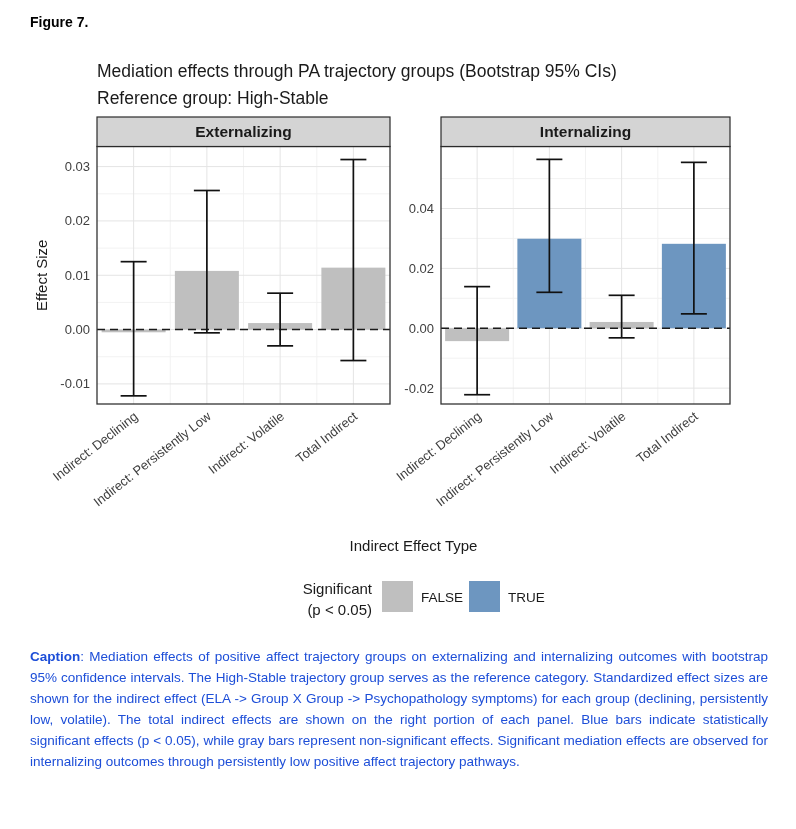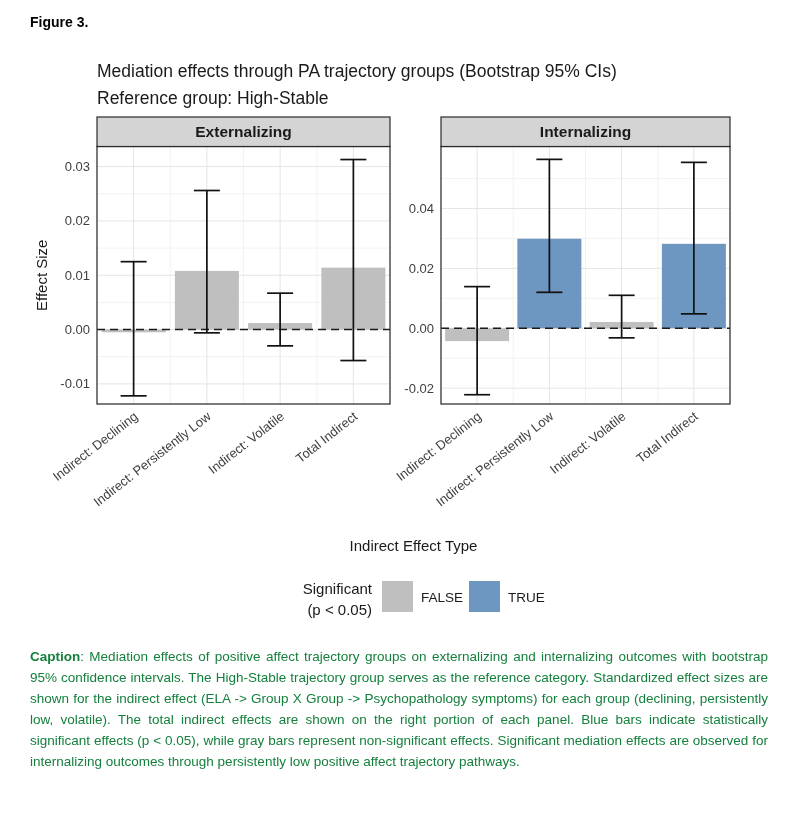--- a/index.html
+++ b/index.html
@@ -25,31 +25,31 @@
     left: 0;
   }
   .caption {
     position: absolute;
     top: 646px;
     left: 30px;
     width: 738px;
     margin: 0;
     font-size: 13.5px;
     line-height: 21px;
-    color: #15803d;
+    color: #1d4ed8;
     text-align: justify;
   }
   .caption b { font-weight: bold; }
   svg text { font-family: "Liberation Sans", "DejaVu Sans", sans-serif; }
 </style>
 </head>
 <body>
 
 <div id="page">
-  <div class="fig-label">Figure 3.</div>
+  <div class="fig-label">Figure 7.</div>
   <svg id="chart" width="796" height="585" viewBox="0 0 796 585">
       <g>
         <text x="97" y="27" font-size="17.5" fill="#1A1A1A">Mediation effects through PA trajectory groups (Bootstrap 95% CIs)</text>
         <text x="97" y="54" font-size="17.5" fill="#1A1A1A">Reference group: High-Stable</text>
       </g>
       <g>
         <rect x="97" y="96.5" width="293" height="257.5" fill="#ffffff"></rect>
         <line x1="97" x2="390" y1="306.7373417721519" y2="306.7373417721519" stroke="#F1F1F1" stroke-width="0.9"></line>
         <line x1="97" x2="390" y1="252.41244725738395" y2="252.41244725738395" stroke="#F1F1F1" stroke-width="0.9"></line>
         <line x1="97" x2="390" y1="198.08755274261603" y2="198.08755274261603" stroke="#F1F1F1" stroke-width="0.9"></line>

